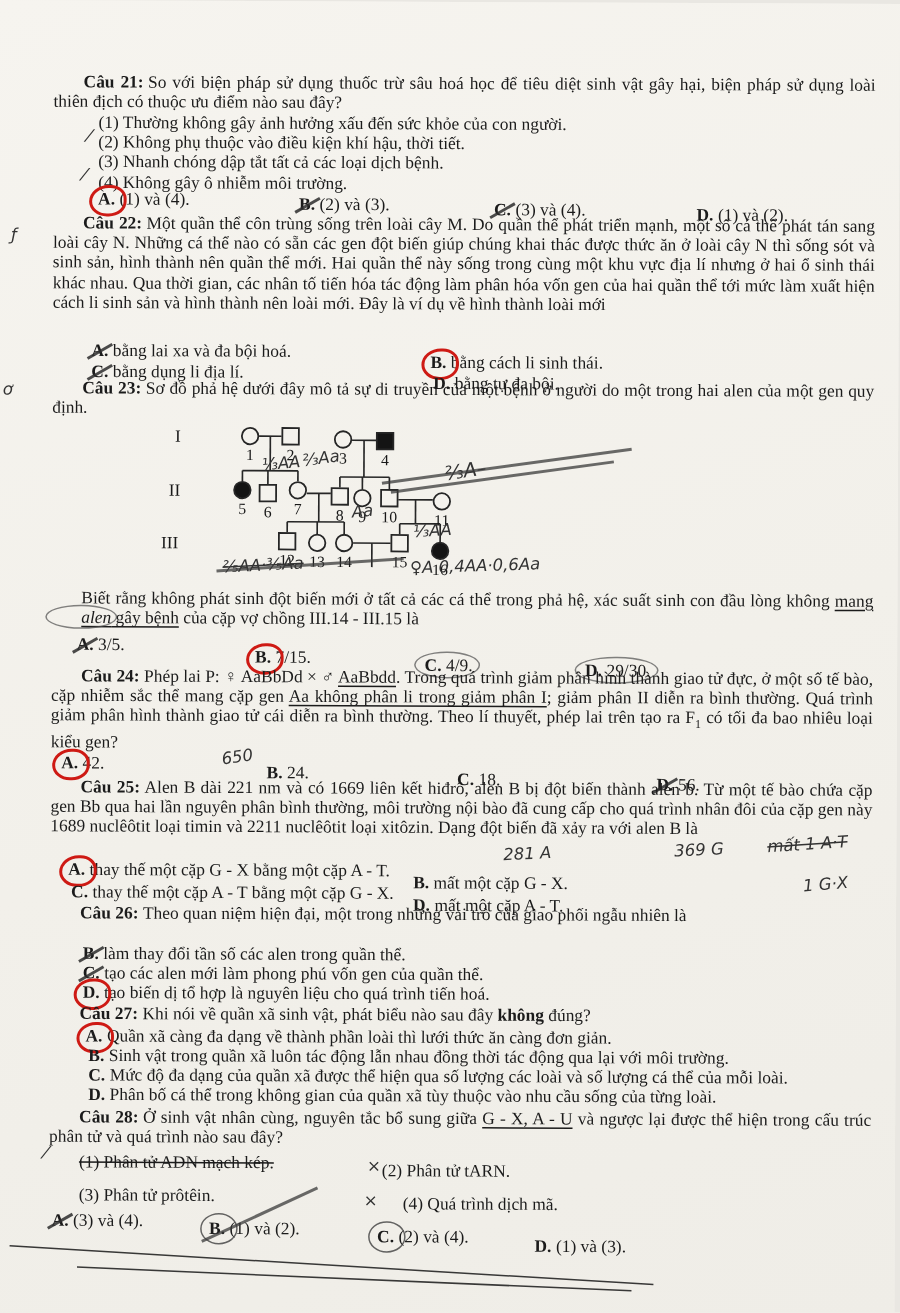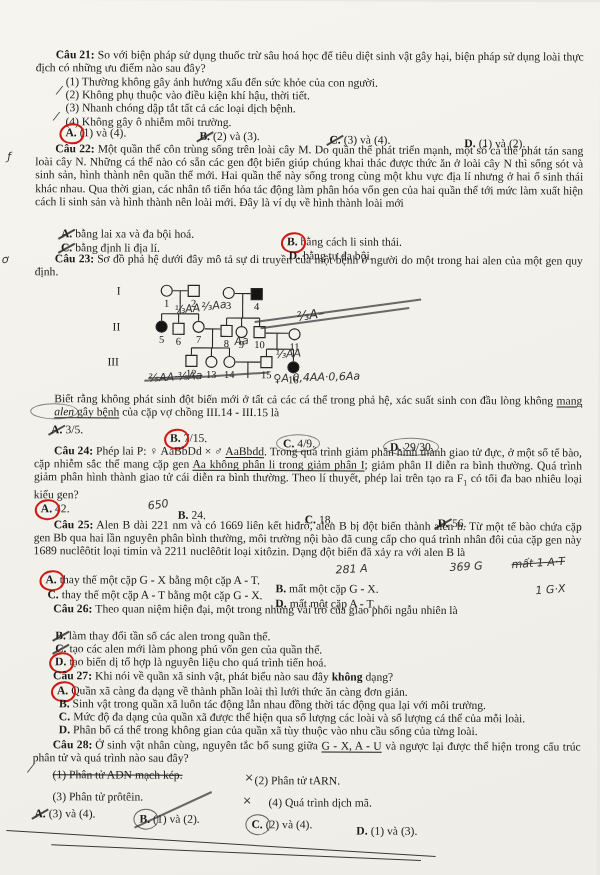--- a/index.html
+++ b/index.html
@@ -47,41 +47,41 @@
   .sym.circle{border-radius:50%;}
   .sym.filled{background:#141414;}
   sub{font-size:8px;}
 </style>
 </head>
 <body>
 
 <div id="page">
 
   <div class="q" style="top:48px">
-    <p class="stem"><b class="ql">Câu 21:</b><span>So với biện pháp sử dụng thuốc trừ sâu hoá học để tiêu diệt sinh vật gây hại, biện pháp sử dụng loài thực địch có những ưu điểm nào sau đây?</span></p>
+    <p class="stem"><b class="ql">Câu 21:</b><span>So với biện pháp sử dụng thuốc trừ sâu hoá học để tiêu diệt sinh vật gây hại, biện pháp sử dụng loài thiên địch có thuộc ưu điểm nào sau đây?</span></p>
     <div class="items" style="top:27px">
       <div class="item">(1) Thường không gây ảnh hưởng xấu đến sức khỏe của con người.</div>
       <div class="item">(2) Không phụ thuộc vào điều kiện khí hậu, thời tiết.</div>
       <div class="item">(3) Nhanh chóng dập tắt tất cả các loại dịch bệnh.</div>
       <div class="item">(4) Không gây ô nhiễm môi trường.</div>
     </div>
     <div class="opts" style="top:78px;height:16px">
       <span class="opt" style="left:30px;top:0"><b class="ol red">A.</b><span>(1) và (4).</span></span>
       <span class="opt" style="left:164px;top:3px"><b class="ol slash">B.</b><span>(2) và (3).</span></span>
       <span class="opt" style="left:294px;top:6px"><b class="ol slash">C.</b><span>(3) và (4).</span></span>
       <span class="opt" style="left:429px;top:9px"><b class="ol">D.</b><span>(1) và (2).</span></span>
     </div>
   </div>
 
   <div class="q" style="top:142px">
     <p class="stem"><b class="ql">Câu 22:</b><span>Một quần thể côn trùng sống trên loài cây M. Do quần thể phát triển mạnh, một số cá thể phát tán sang loài cây N. Những cá thể nào có sẵn các gen đột biến giúp chúng khai thác được thức ăn ở loài cây N thì sống sót và sinh sản, hình thành nên quần thể mới. Hai quần thể này sống trong cùng một khu vực địa lí nhưng ở hai ổ sinh thái khác nhau. Qua thời gian, các nhân tố tiến hóa tác động làm phân hóa vốn gen của hai quần thể tới mức làm xuất hiện cách li sinh sản và hình thành nên loài mới. Đây là ví dụ về hình thành loài mới</span></p>
     <div class="opts" style="top:85px;height:32px">
       <span class="opt" style="left:26px;top:0"><b class="ol slash">A.</b><span>bằng lai xa và đa bội hoá.</span></span>
       <span class="opt" style="left:252px;top:7px"><b class="ol red">B.</b><span>bằng cách li sinh thái.</span></span>
-      <span class="opt" style="left:26px;top:14px"><b class="ol slash">C.</b><span>bằng định li địa lí.</span></span>
+      <span class="opt" style="left:26px;top:14px"><b class="ol slash">C.</b><span>bằng dụng li địa lí.</span></span>
       <span class="opt" style="left:254px;top:21px"><b class="ol">D.</b><span>bằng tự đa bội.</span></span>
     </div>
   </div>
 
   <div class="q" style="top:252px">
     <p class="stem"><b class="ql">Câu 23:</b><span>Sơ đồ phả hệ dưới đây mô tả sự di truyền của một bệnh ở người do một trong hai alen của một gen quy định.</span></p>
 
     <div id="pedwrap">
       <svg id="ped-svg" width="215" height="104" viewBox="0 0 215 104">
           <line x1="76" y1="10" x2="91" y2="10" stroke="#262626" stroke-width="1.1"></line>
@@ -181,21 +181,21 @@
   <div class="q" style="top:602px">
     <p class="stem"><b class="ql">Câu 26:</b><span>Theo quan niệm hiện đại, một trong những vai trò của giao phối ngẫu nhiên là</span></p>
     <div class="opts" style="top:14px;height:54px">
       <span class="opt" style="left:22px;top:13px"><b class="ol slash">B.</b><span>làm thay đổi tần số các alen trong quần thể.</span></span>
       <span class="opt" style="left:22px;top:26px"><b class="ol slash">C.</b><span>tạo các alen mới làm phong phú vốn gen của quần thể.</span></span>
       <span class="opt" style="left:22px;top:39px"><b class="ol red">D.</b><span>tạo biến dị tổ hợp là nguyên liệu cho quá trình tiến hoá.</span></span>
     </div>
   </div>
 
   <div class="q" style="top:669px">
-    <p class="stem"><b class="ql">Câu 27:</b><span>Khi nói về quần xã sinh vật, phát biểu nào sau đây </span><b>không</b><span> dạng?</span></p>
+    <p class="stem"><b class="ql">Câu 27:</b><span>Khi nói về quần xã sinh vật, phát biểu nào sau đây </span><b>không</b><span> đúng?</span></p>
     <div class="opts" style="top:15px;height:54px">
       <span class="opt" style="left:24px;top:0"><b class="ol red">A.</b><span>Quần xã càng đa dạng về thành phần loài thì lưới thức ăn càng đơn giản.</span></span>
       <span class="opt" style="left:26px;top:13px"><b class="ol">B.</b><span>Sinh vật trong quần xã luôn tác động lẫn nhau đồng thời tác động qua lại với môi trường.</span></span>
       <span class="opt" style="left:26px;top:26px"><b class="ol">C.</b><span>Mức độ đa dạng của quần xã được thể hiện qua số lượng các loài và số lượng cá thể của mỗi loài.</span></span>
       <span class="opt" style="left:26px;top:39px"><b class="ol">D.</b><span>Phân bố cá thể trong không gian của quần xã tùy thuộc vào nhu cầu sống của từng loài.</span></span>
     </div>
   </div>
 
   <div class="q" style="top:738px">
     <p class="stem"><b class="ql">Câu 28:</b><span>Ở sinh vật nhân cùng, nguyên tắc bổ sung giữa </span><span class="u">G - X, A - U</span><span> và ngược lại được thể hiện trong cấu trúc phân tử và quá trình nào sau đây?</span></p>

